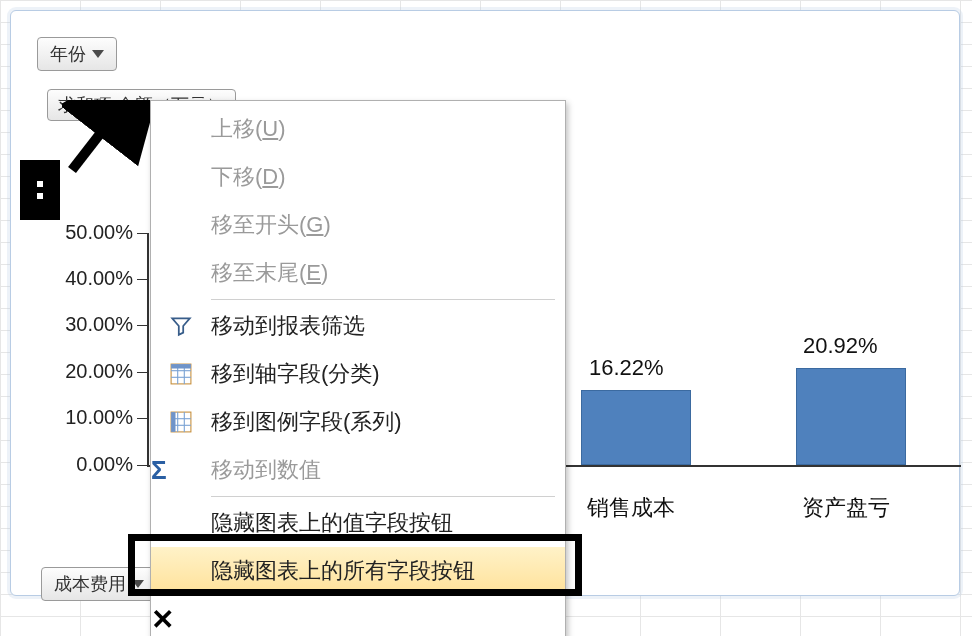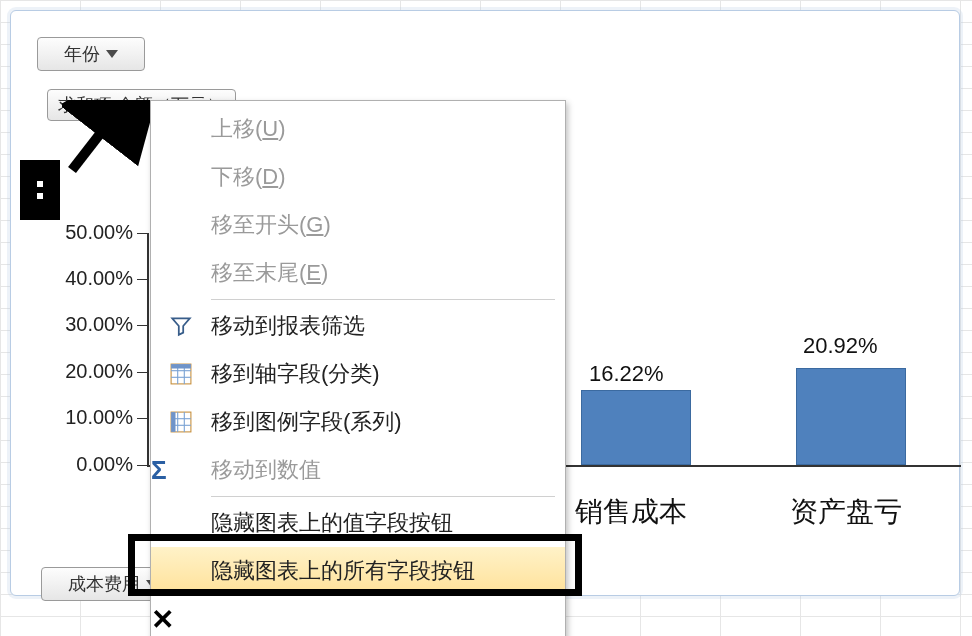--- a/index.html
+++ b/index.html
@@ -27,21 +27,21 @@
     background: #fff;
     border: 1px solid #b8cce4;
     border-radius: 6px;
     box-shadow: 0 0 0 3px rgba(184,204,228,0.25);
   }
   .pivot-btn {
     position: absolute;
     background: linear-gradient(#fdfdfd, #e6e6e6);
     border: 1px solid #9a9a9a;
     border-radius: 4px;
-    padding: 4px 26px;
+    padding: 4px 12px;
     font-size: 18px;
     color: #333;
     display: inline-flex;
     align-items: center;
     gap: 6px;
     cursor: pointer;
   }
   .pivot-btn .tri {
     width: 0; height: 0;
     border-left: 6px solid transparent;
@@ -94,21 +94,21 @@
   }
   .bar-label {
     position: absolute;
     font-size: 22px;
     color: #111;
     white-space: nowrap;
   }
   .xcat {
     position: absolute;
     top: 260px;
-    font-size: 28px;
+    font-size: 22px;
     color: #111;
     text-align: center;
     width: 140px;
   }
 
   
   .ctx-menu {
     position: absolute;
     left: 150px; top: 100px;
     width: 416px;
@@ -188,21 +188,21 @@
     <div class="ytick" style="top:80px">30.00%</div>
     <div class="tickmark" style="top:92px"></div>
     <div class="ytick" style="top:127px">20.00%</div>
     <div class="tickmark" style="top:139px"></div>
     <div class="ytick" style="top:173px">10.00%</div>
     <div class="tickmark" style="top:185px"></div>
     <div class="ytick" style="top:220px">0.00%</div>
     <div class="tickmark" style="top:232px"></div>
 
     <div class="bar" style="left:540px; top:157px; height:75px"></div>
-    <div class="bar-label" style="left:548px; top:128px">16.22%</div>
+    <div class="bar-label" style="left:548px; top:122px">16.22%</div>
     <div class="xcat" style="left:520px">销售成本</div>
 
     <div class="bar" style="left:755px; top:135px; height:97px"></div>
     <div class="bar-label" style="left:762px; top:100px">20.92%</div>
     <div class="xcat" style="left:735px">资产盘亏</div>
   </div>
 </div>
 
 <div class="callout">
   <div class="dots">

